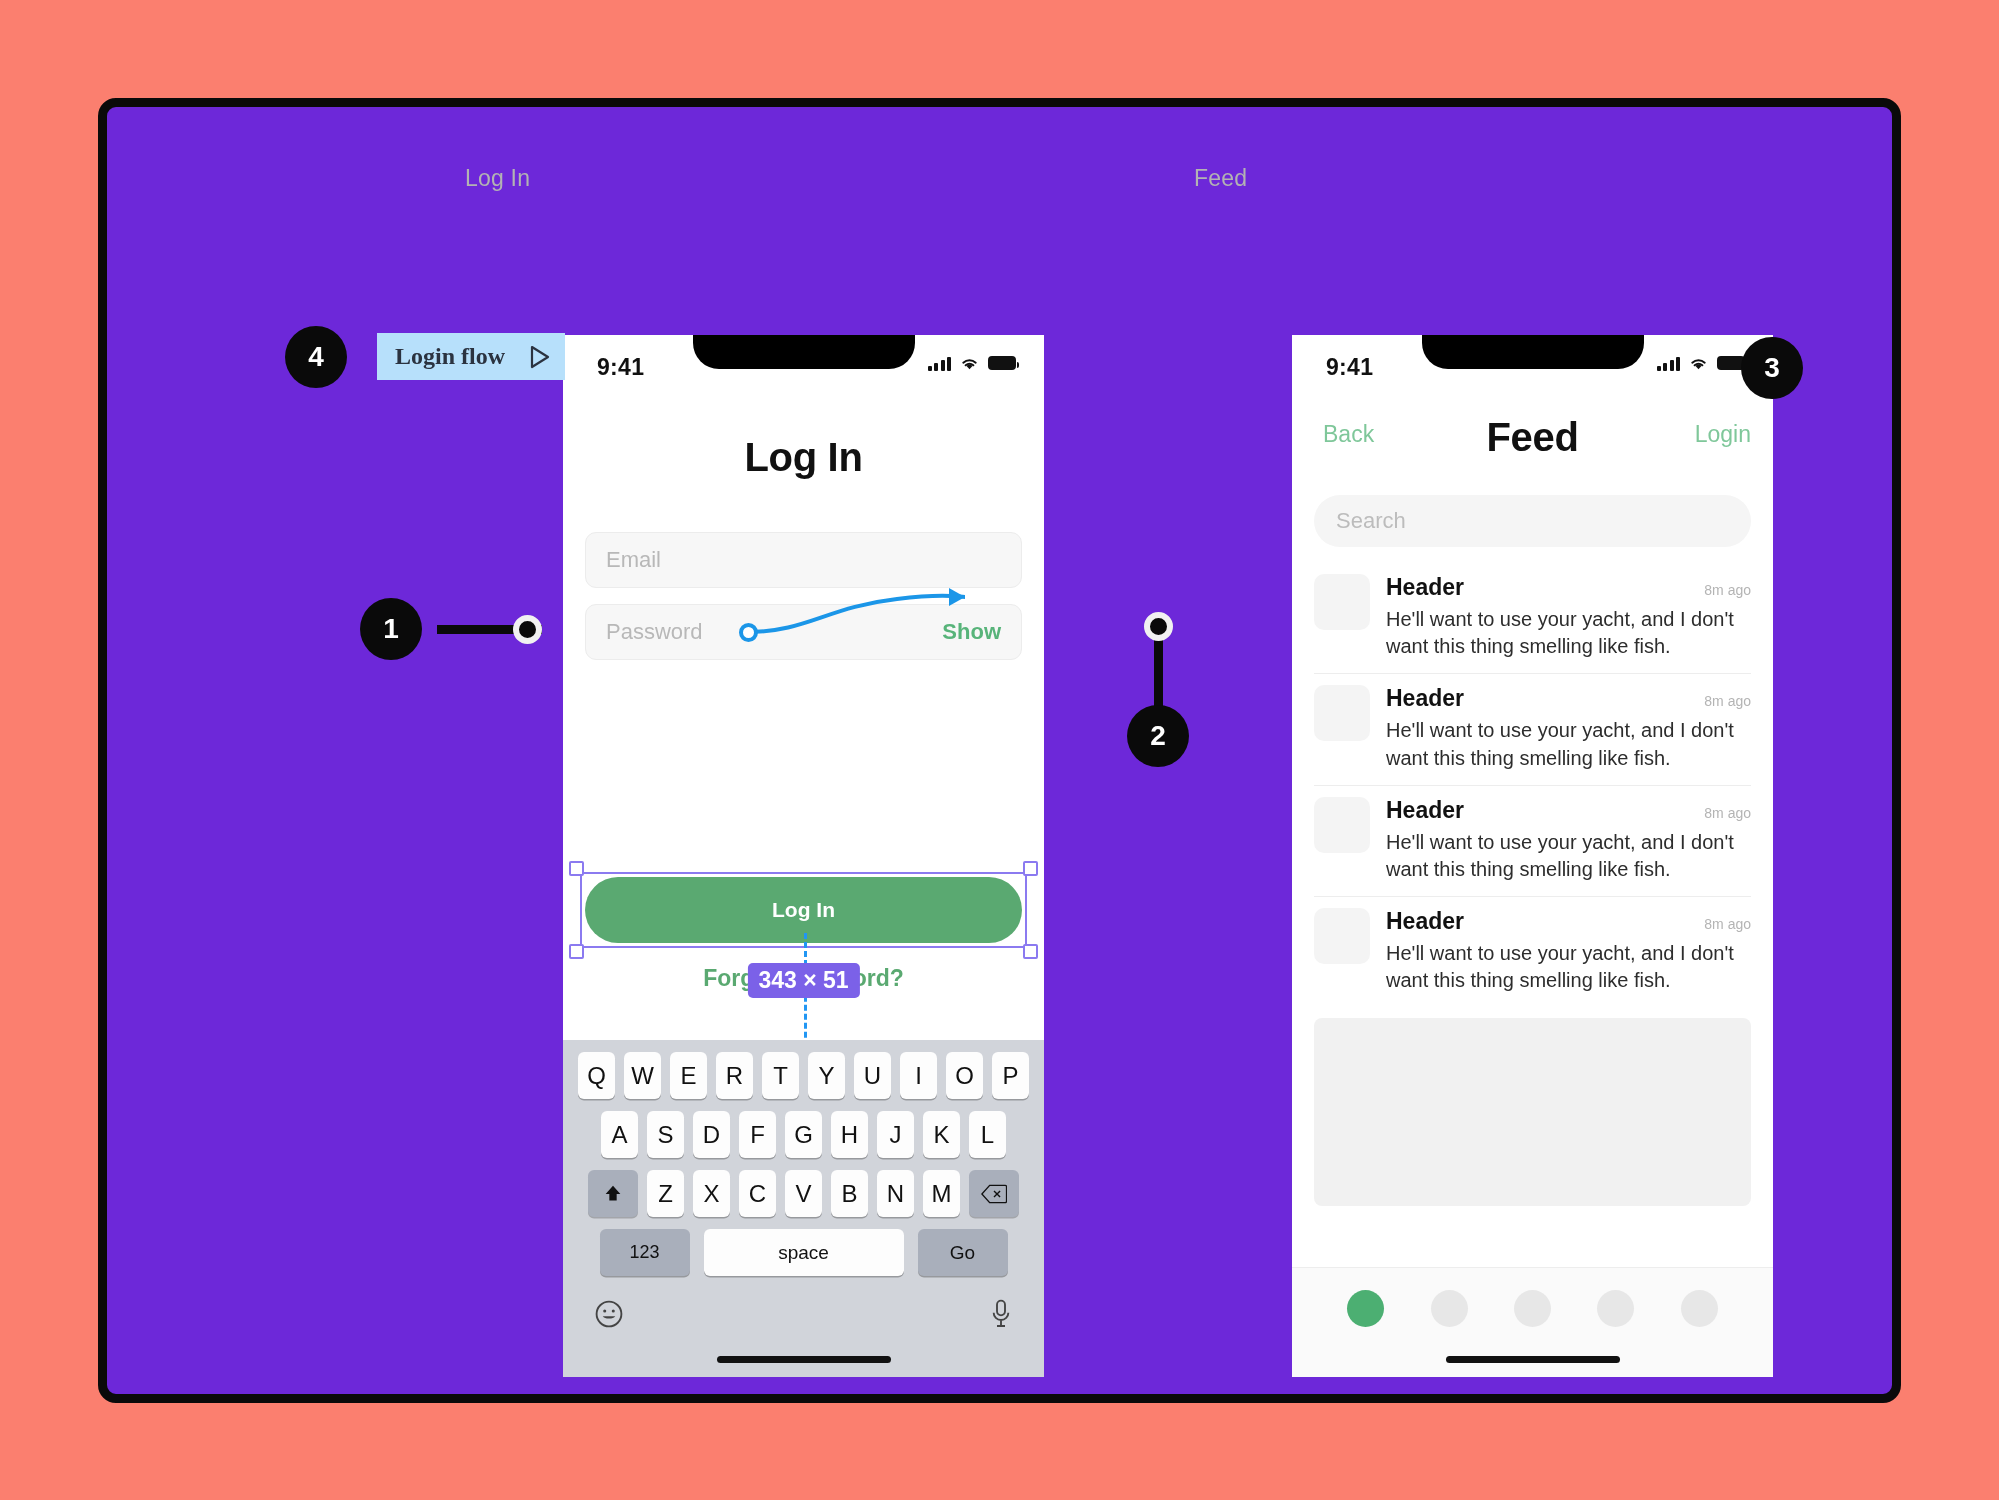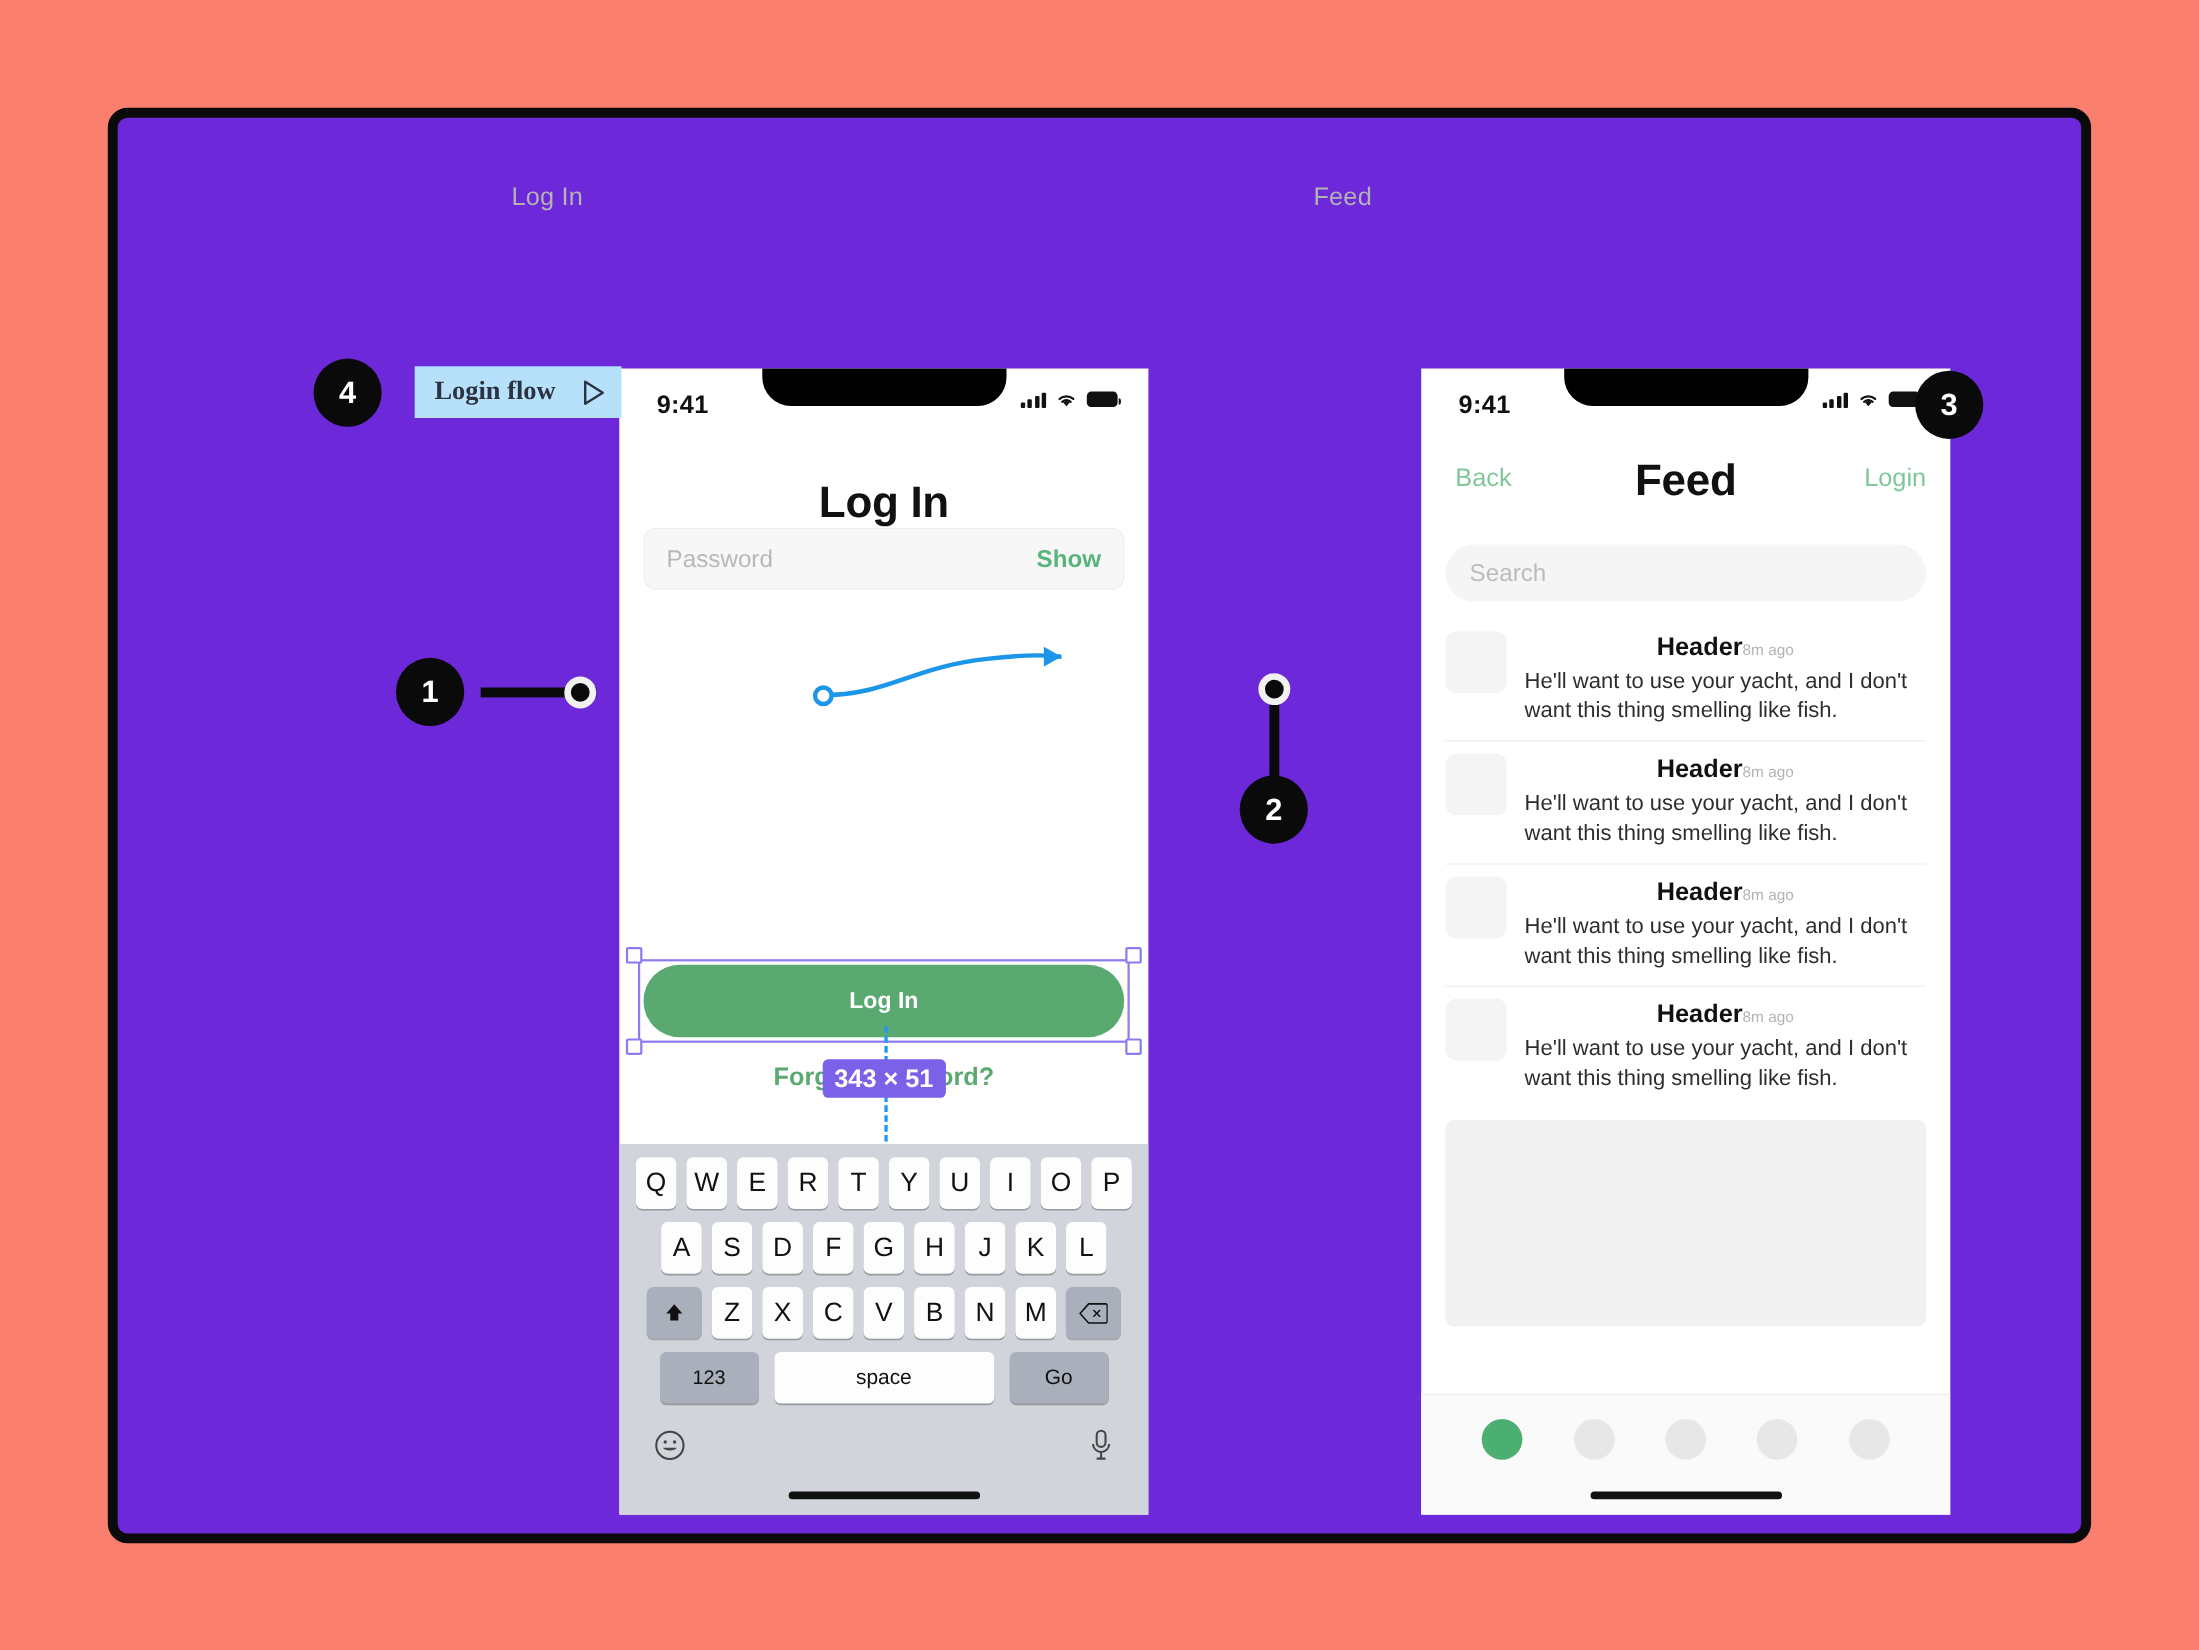--- a/index.html
+++ b/index.html
@@ -225,21 +225,21 @@
   }
   .feed-list { margin-top: 16px; padding: 0 22px; }
   .feed-item { display: flex; gap: 16px; padding: 11px 0 13px 0; }
   .feed-item + .feed-item { border-top: 1.5px solid #ededed; }
   .thumb {
     flex: 0 0 auto;
     width: 56px; height: 56px;
     background: #f4f4f4; border-radius: 10px;
   }
   .feed-body { flex: 1 1 auto; min-width: 0; }
-  .feed-top { display: flex; align-items: baseline; justify-content: center; }
+  .feed-top { display: flex; align-items: baseline; justify-content: space-between; }
   .feed-header { font-size: 23px; font-weight: bold; color: #111; }
   .feed-time { font-size: 14px; color: #b4b4b4; }
   .feed-text { margin-top: 5px; font-size: 20px; line-height: 1.36; color: #2d2d2d; }
   .feed-placeholder {
     margin: 10px 22px 0 22px;
     height: 188px;
     background: #f1f1f1;
     border-radius: 8px;
   }
   .tabbar {
@@ -313,20 +313,23 @@
             <path d="M12 16.2 8.6 12.3a5.2 5.2 0 0 1 6.8 0z" fill="#111"></path>
             <path d="M4.9 8.6a10.8 10.8 0 0 1 14.2 0" stroke="#111" stroke-width="2.3" fill="none" stroke-linecap="round"></path>
             <path d="M7.6 11.6a7 7 0 0 1 8.8 0" stroke="#111" stroke-width="2.3" fill="none" stroke-linecap="round"></path>
           </svg>
           <span class="batt"></span>
         </div>
       </div>
 
       <div class="login-title">Log In</div>
 
+      <div class="field field-first">
+        <span class="field-ph">Email</span>
+      </div>
 
       <div class="field">
         <span class="field-ph">Password</span>
         <span class="field-action">Show</span>
       </div>
 
       <div class="login-btn-wrap">
         <div class="login-btn">Log In</div>
         <div class="sel-box">
           <span class="sel-handle sh-tl"></span>

